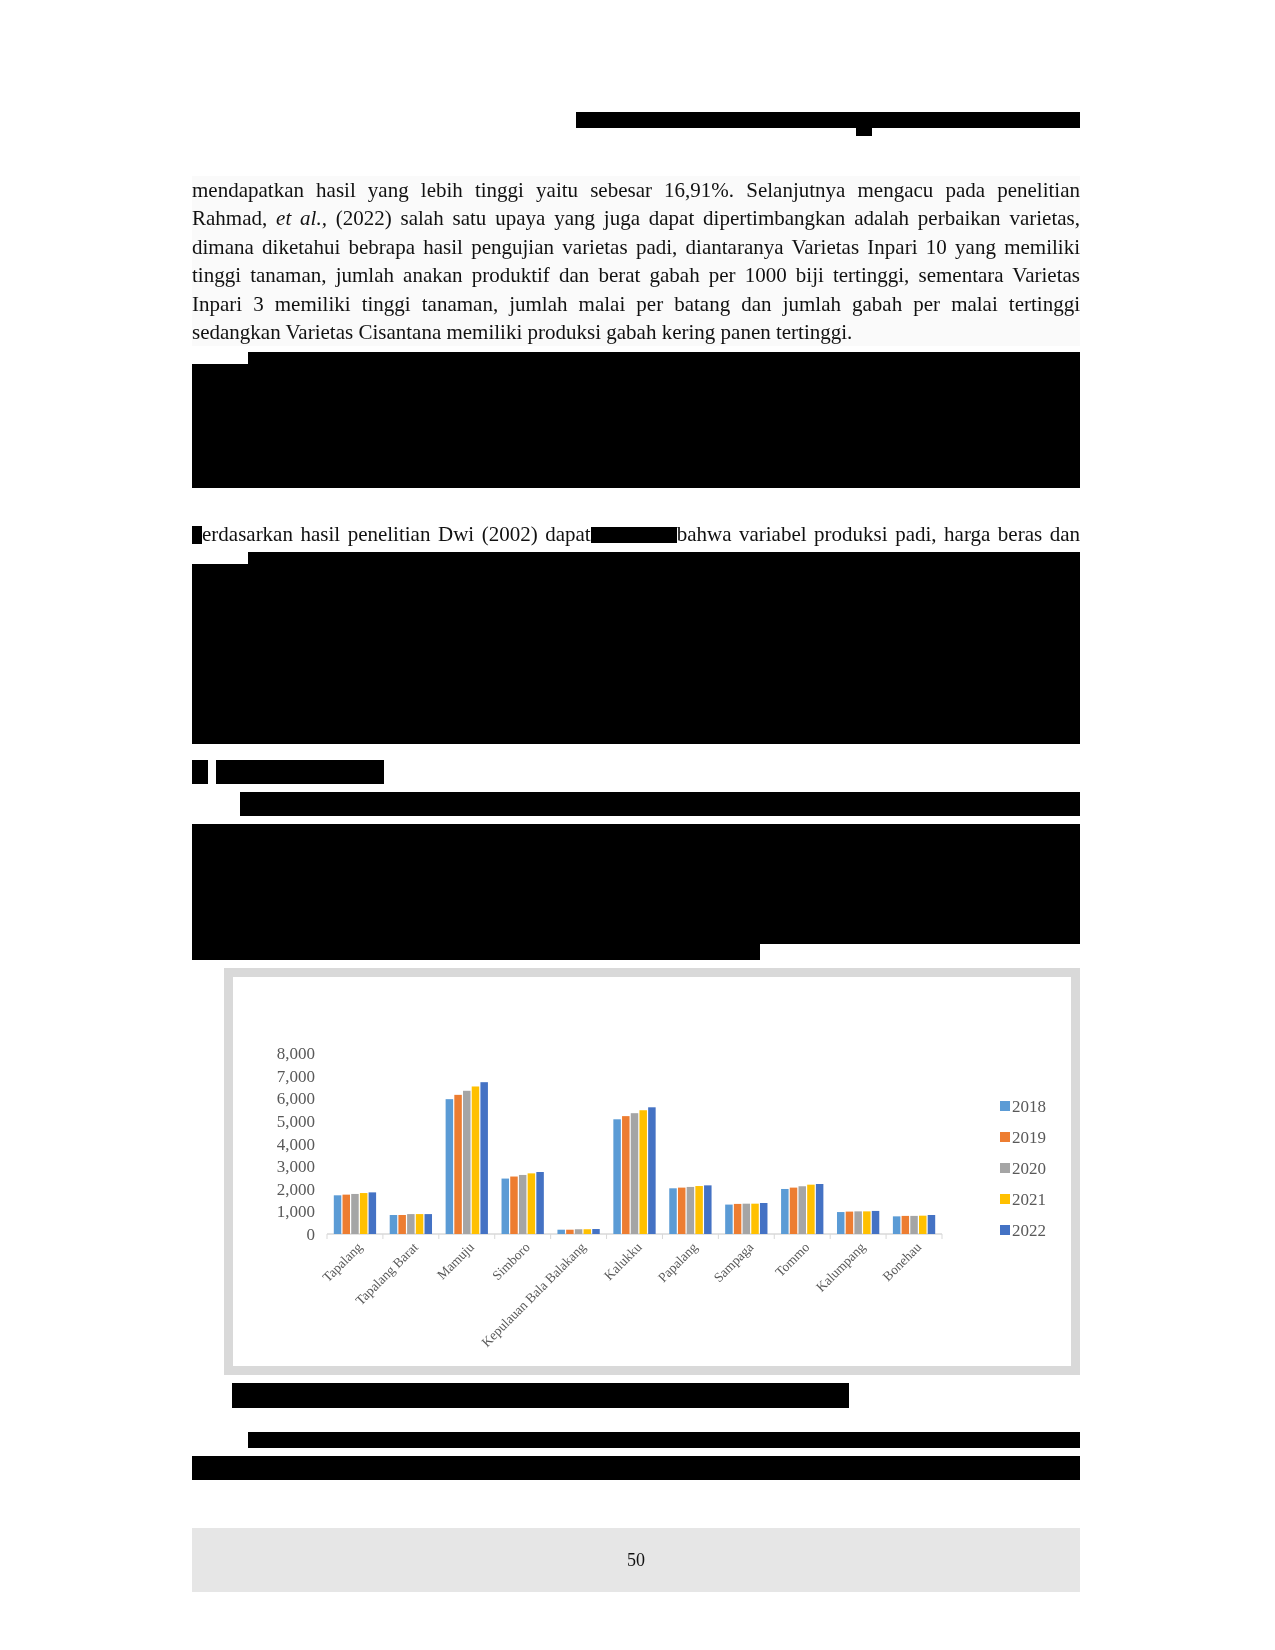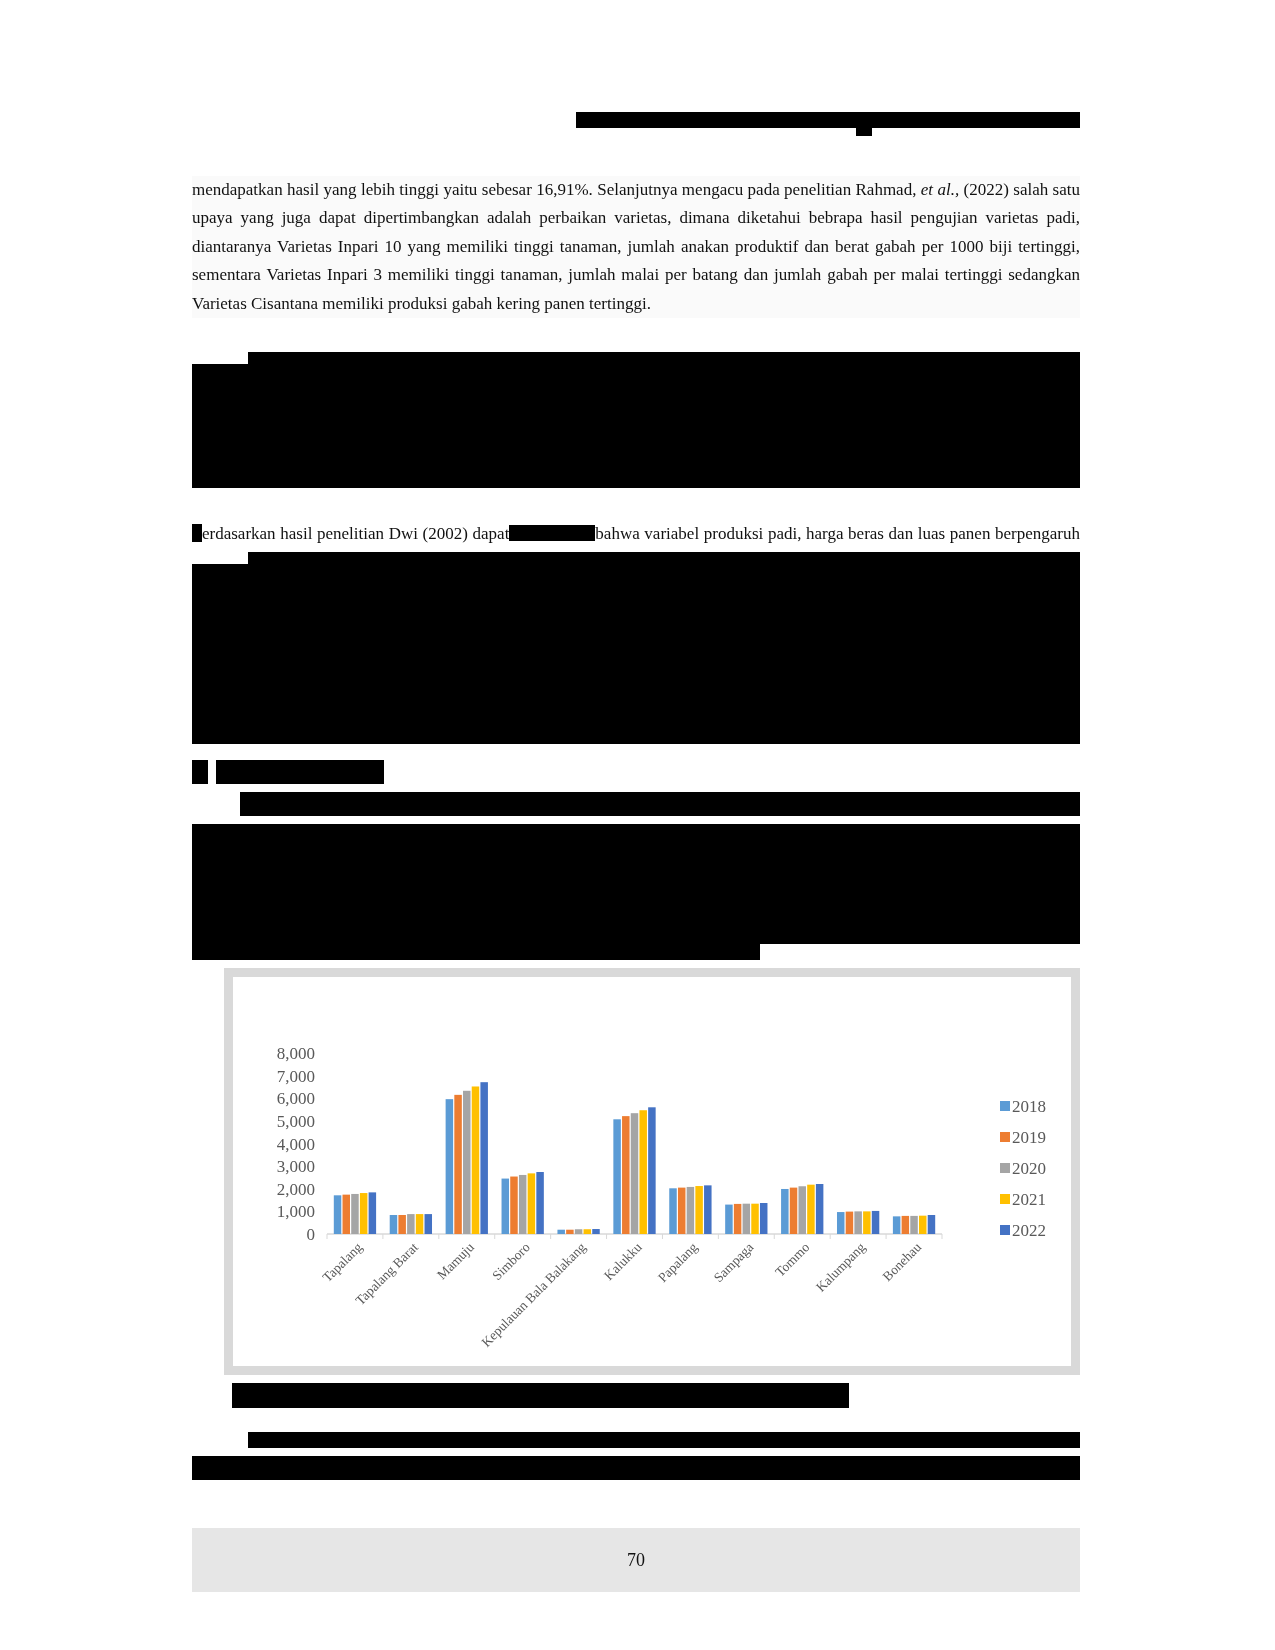--- a/index.html
+++ b/index.html
@@ -1,21 +1,21 @@
 <!DOCTYPE html>
 <html><head>
 <meta charset="utf-8">
 <style>
   * { box-sizing: border-box; margin: 0; padding: 0; }
   html, body { width: 1275px; height: 1650px; background: #ffffff; overflow: hidden; }
   body { position: relative; font-family: "Liberation Serif", serif; color: #111; }
   .redact { position: absolute; background: #000; }
   .para {
     position: absolute; left: 192px; width: 888px;
-    font-size: 17px; line-height: 28.4px; text-align: justify;
+    font-size: 21px; line-height: 28.4px; text-align: justify;
     text-align-last: left;
   }
   .para1 { top: 176px; background: #fafafa; padding: 0; }
   .para2 { top: 520px; }
   .chart-frame {
     position: absolute; left: 224px; top: 968px; width: 856px; height: 407px;
     background: #d9d9d9; padding: 9px;
   }
   .chart-inner { width: 100%; height: 100%; background: #fff; position: relative; }
   .footer {
@@ -154,14 +154,14 @@
       </svg>
   </div>
 </div>
 
 <div class="redact" style="left:232px; top:1383px; width:617px; height:25px;"></div>
 
 <div class="redact" style="left:248px; top:1432px; width:832px; height:16px;"></div>
 <div class="redact" style="left:192px; top:1456px; width:888px; height:24px;"></div>
 
 <div class="footer">
-  <span>70</span>
+  <span>50</span>
 </div>
 
 </body></html>

